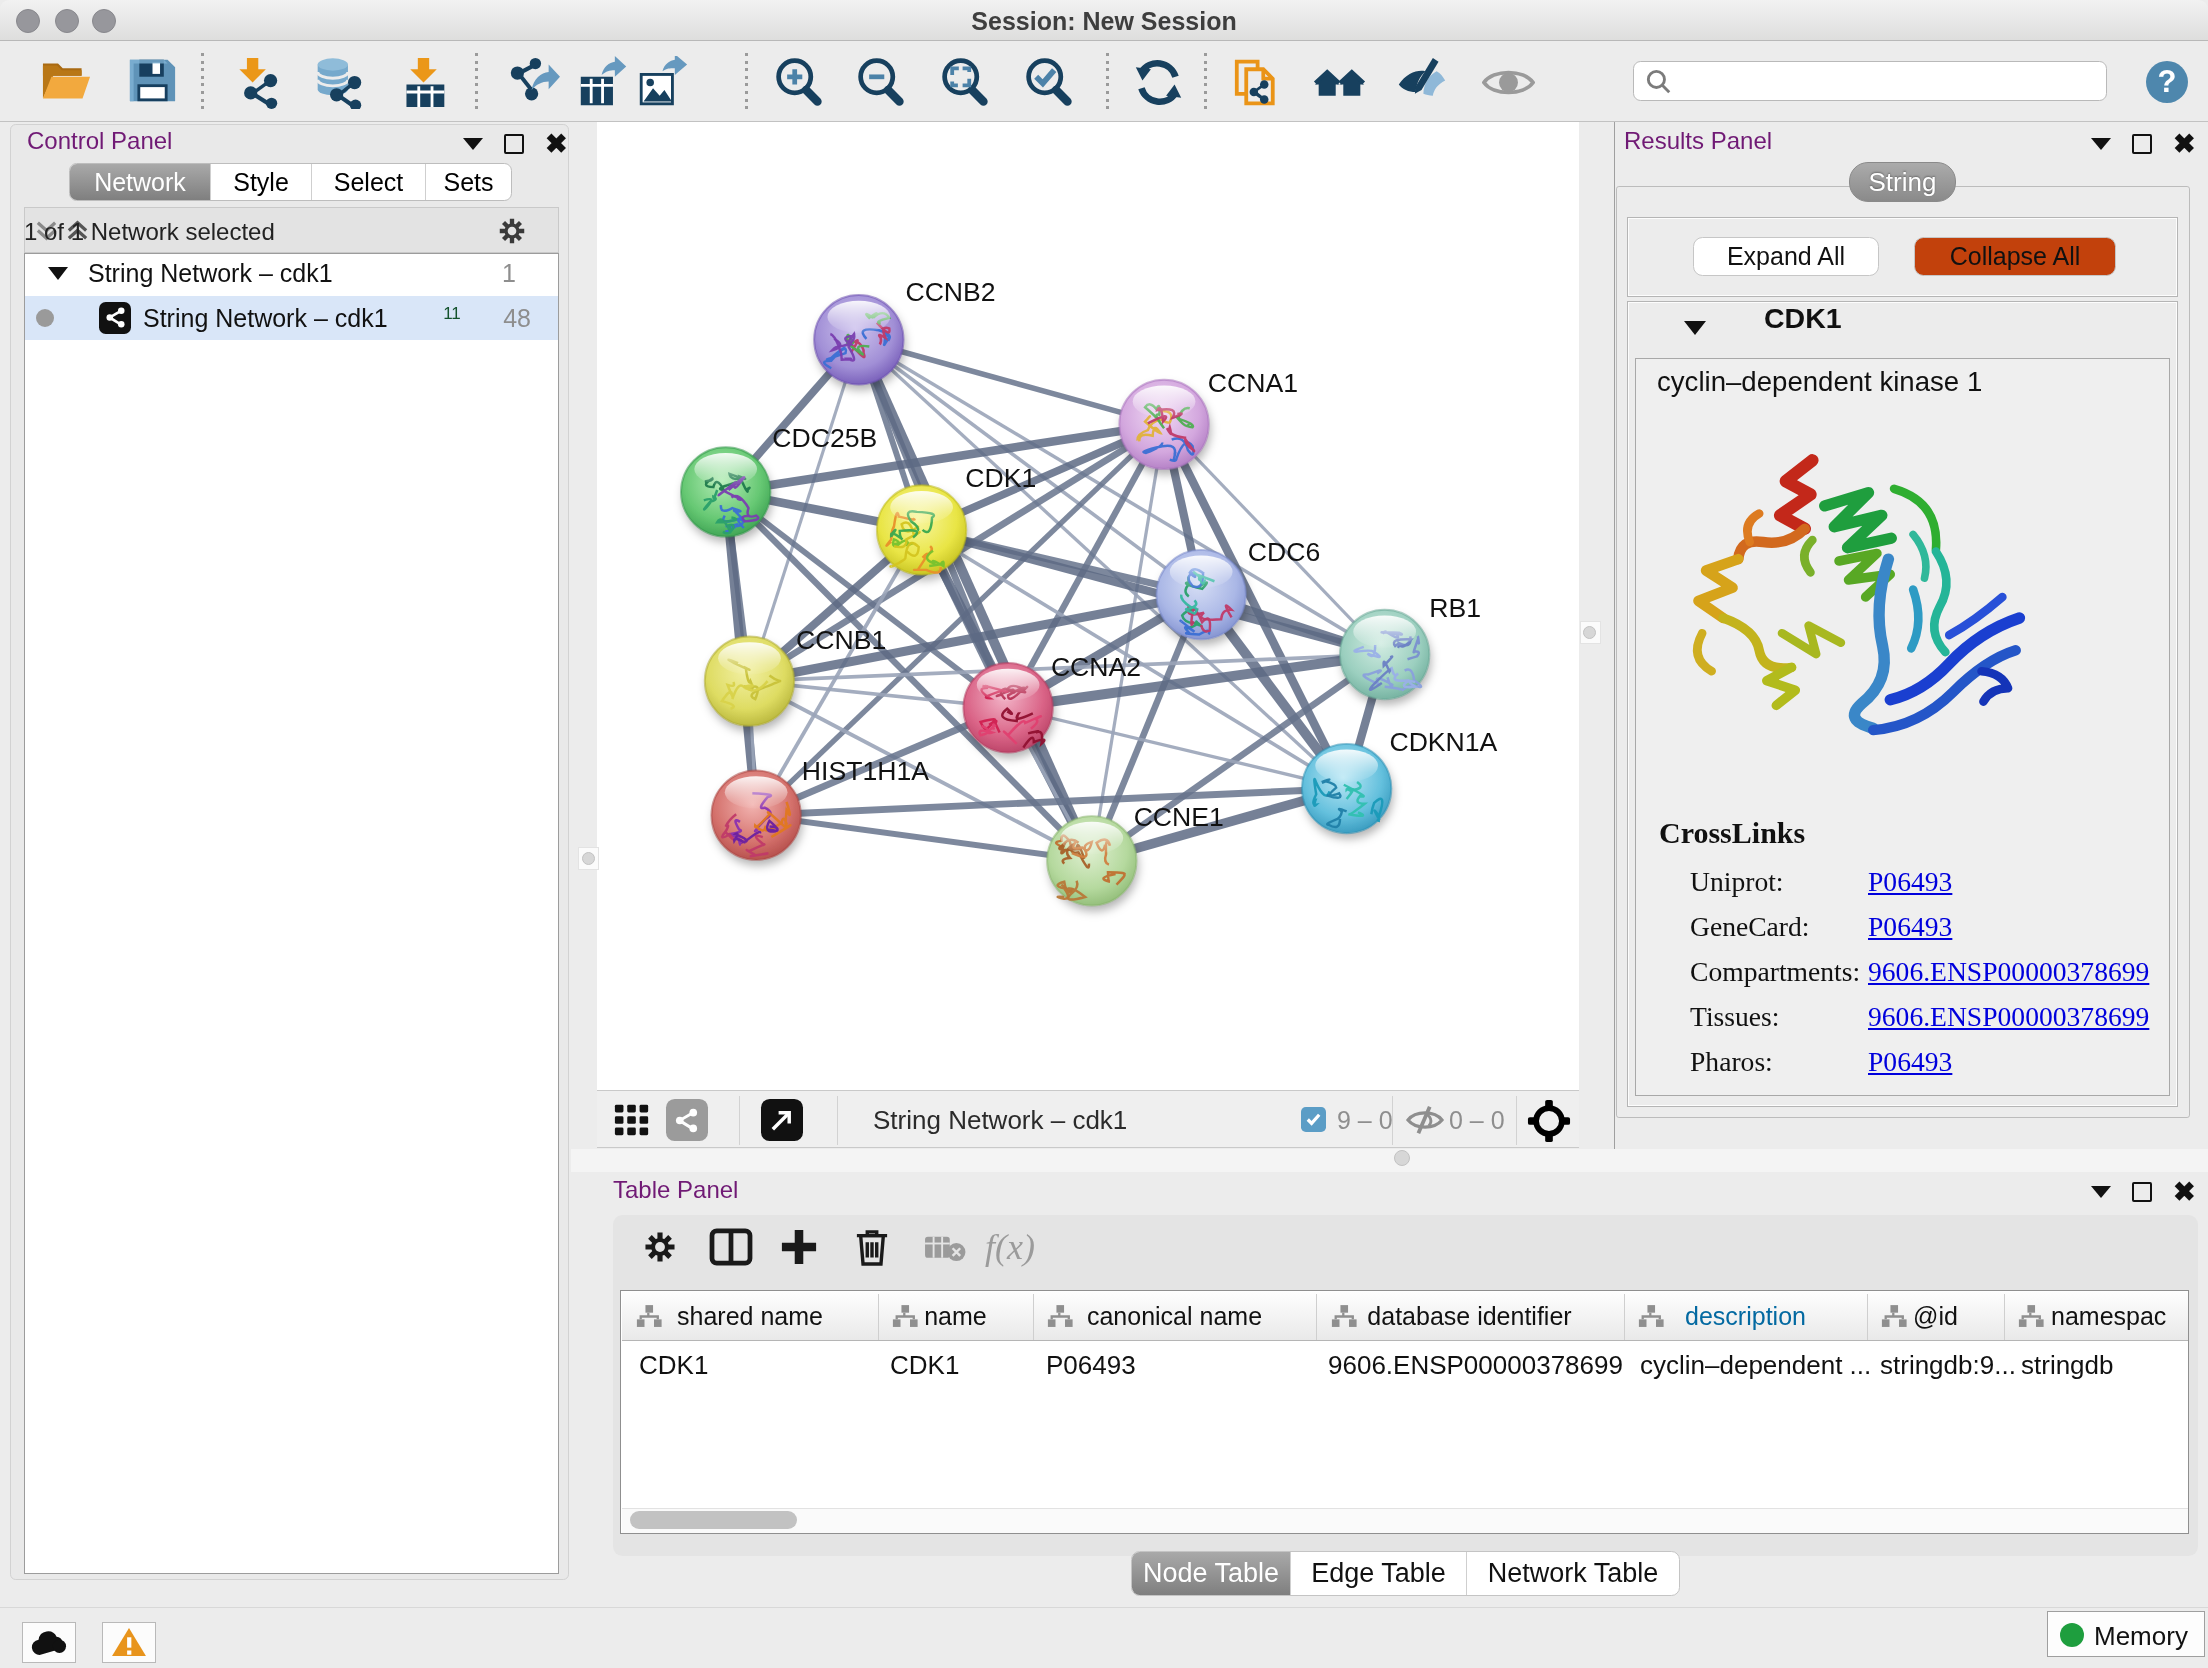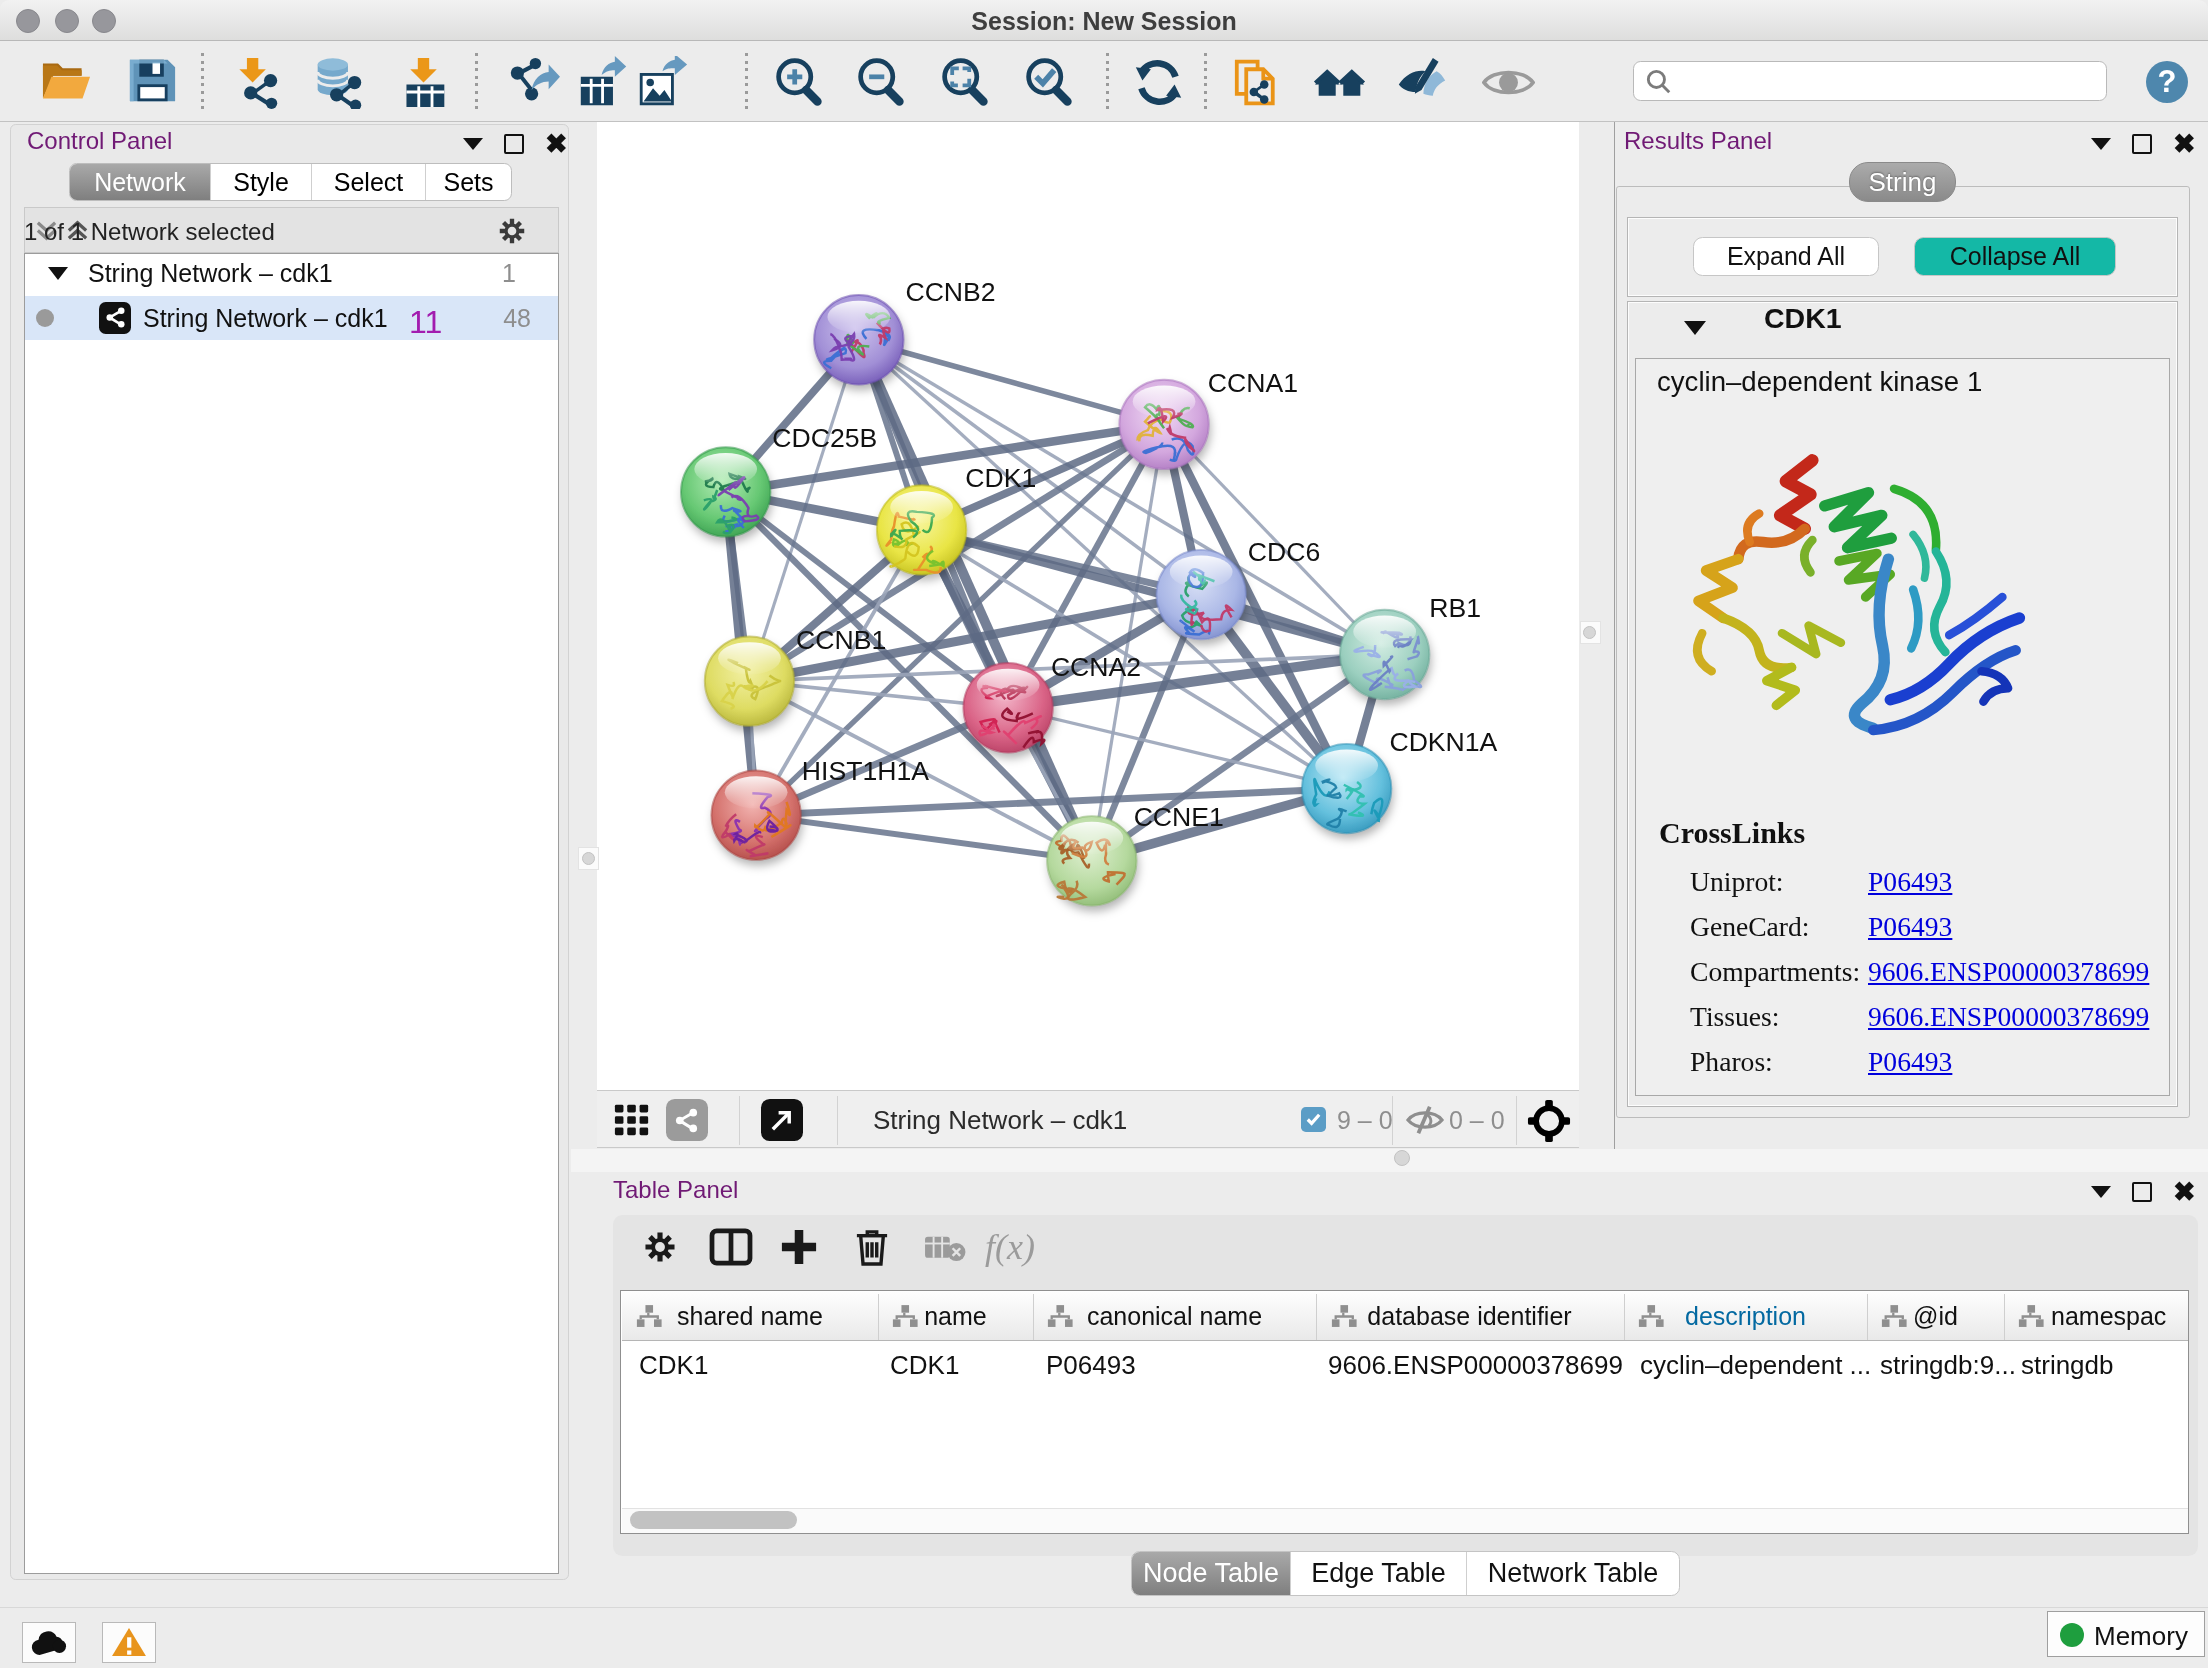--- a/index.html
+++ b/index.html
@@ -239,21 +239,21 @@
 <svg class="abs" style="left:104px;top:306px" width="23" height="23" viewBox="0 0 24 24">
     <g fill="#fff">
       <circle cx="18" cy="5" r="3.4"></circle>
       <circle cx="6" cy="12" r="3.4"></circle>
       <circle cx="18" cy="19" r="3.4"></circle>
       <path d="M17 4 5 11 l1.4 2.2 12 -7 z"></path>
       <path d="M7 11 18 18 16.8 20.4 5.6 13.6 z"></path>
     </g>
   </svg>
 <div class="abs" style="left:143px;top:304px;font-size:25px;color:#111">String Network – cdk1</div>
-<div class="abs" style="left:409px;top:304px;width:86px;text-align:left;font-size:32px;color:#a21caf">11</div>
+<div class="abs" style="left:409px;top:304px;width:86px;text-align:center;font-size:17px;color:#14532d">11</div>
 <div class="abs" style="left:489px;top:304px;width:42px;text-align:right;font-size:25px;color:#8e8e8e">48</div>
 
 <div class="abs" style="left:597px;top:122px;width:982px;height:968px;background:#fff"></div>
 <svg class="abs" style="left:597px;top:122px" width="982" height="968" viewBox="0 0 1032 1018">
 <defs>
 <radialGradient id="gCCNB2" cx="0.46" cy="0.38" r="0.70">
         <stop offset="0" stop-color="#cfc4ee"></stop>
         <stop offset="0.62" stop-color="#a18fd6"></stop>
         <stop offset="1" stop-color="#6b4fb0"></stop>
       </radialGradient>
@@ -563,21 +563,21 @@
     <div class="sqr"></div>
     <div class="xx">✖</div>
 </div>
 
 <div class="abs" style="left:1616px;top:186px;width:574px;height:932px;border:1.9px solid #bcbcbc;border-radius:2.9px;background:#ececec"></div>
 
 <div class="abs" style="left:1849px;top:162px;width:107px;height:40px;background:linear-gradient(#ababab,#8a8a8a);border:1px solid #8a8a8a;border-radius:19px;color:#fff;font-size:26px;text-align:center;line-height:38px;text-shadow:0 -1px 1.9px rgba(0,0,0,.35)">String</div>
 
 <div class="abs" style="left:1627px;top:217px;width:551px;height:80px;border:1px solid #b5b5b5;box-shadow:inset 0 0 0 1px #fdfdfd"></div>
 <div class="abs" style="left:1693px;top:237px;width:186px;height:39px;background:#fff;border:1px solid #c6c6c6;border-radius:9.5px;font-size:25px;text-align:center;line-height:37px;color:#111">Expand All</div>
-<div class="abs" style="left:1914px;top:237px;width:202px;height:39px;background:#14b8a6;border:1px solid #c6c6c6;border-radius:9.5px;font-size:25px;text-align:center;line-height:37px;color:#111">Collapse All</div>
+<div class="abs" style="left:1914px;top:237px;width:202px;height:39px;background:#c2410c;border:1px solid #c6c6c6;border-radius:9.5px;font-size:25px;text-align:center;line-height:37px;color:#111">Collapse All</div>
 
 <div class="abs" style="left:1627px;top:301px;width:551px;height:806px;border:1px solid #b5b5b5;box-shadow:inset 0 0 0 1px #fdfdfd"></div>
 <div class="abs" style="left:1684px;top:321px;width:0;height:0;border-left:11.4px solid transparent;border-right:11.4px solid transparent;border-top:14.3px solid #111"></div>
 <div class="abs" style="left:1764px;top:302px;font-size:28.5px;font-weight:bold;color:#111">CDK1</div>
 <div class="abs" style="left:1635px;top:358px;width:535px;height:738px;background:#efefef;border:1px solid #a8a8a8"></div>
 <div class="abs" style="left:1657px;top:366px;font-size:27.6px;color:#111">cyclin–dependent kinase 1</div>
 
 <svg class="abs" style="left:1668px;top:447px" width="361" height="323" viewBox="0 0 380 340">
 <g fill="none" stroke-linecap="round" stroke-linejoin="round">
 <path d="M152 14 l-28 22 26 14 -32 22 26 14" stroke="#c3281a" stroke-width="13"></path>

